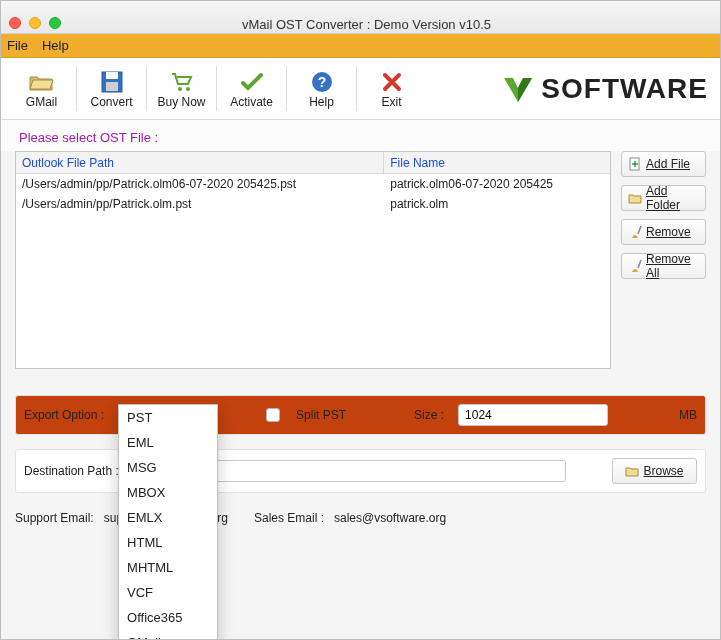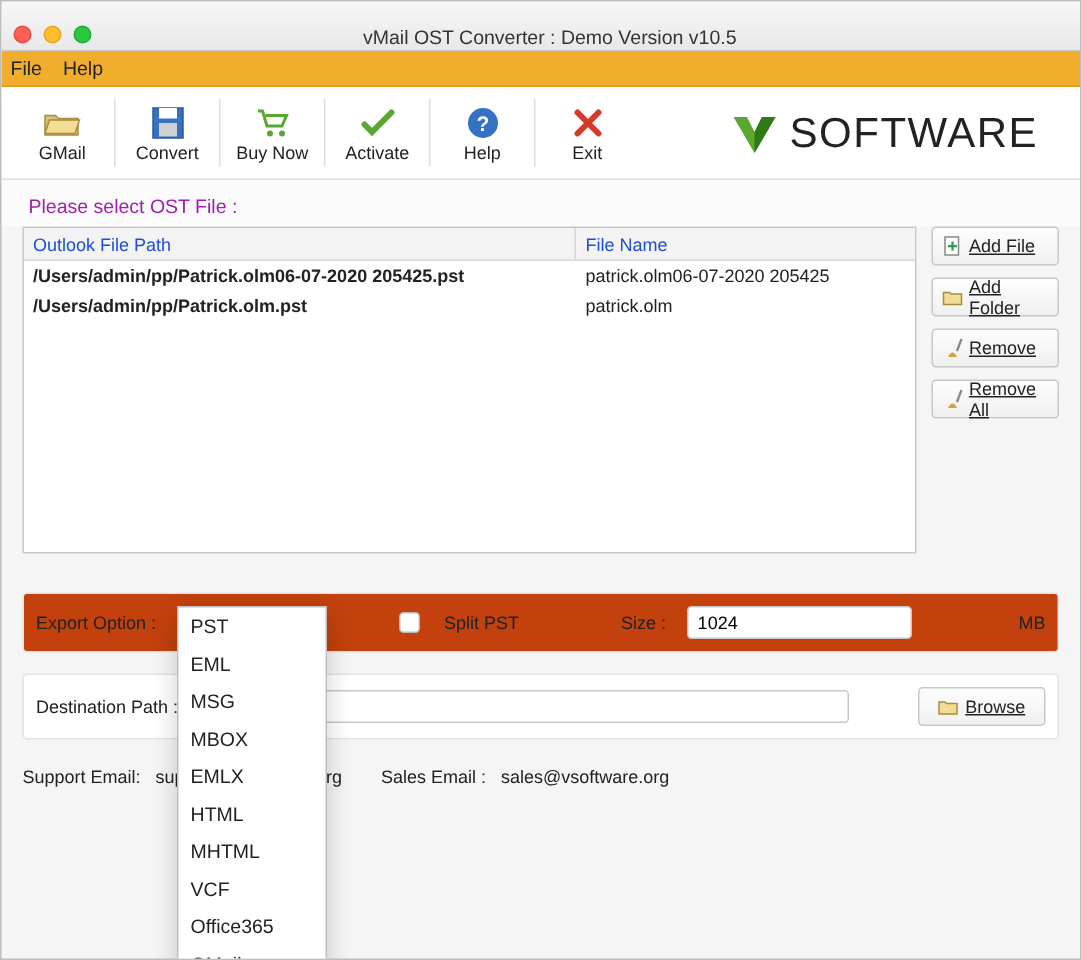--- a/index.html
+++ b/index.html
@@ -16,33 +16,33 @@
 
   
   .menubar { height: 24px; background: #f1ad2c; border-bottom: 1px solid #d99820; display: flex; align-items: center; padding: 0 6px; gap: 14px; font-size: 13px; color: #222; }
   .menubar span { cursor: default; }
 
   
   .toolbar { height: 62px; background: #fff; border-bottom: 1px solid #ddd; display: flex; align-items: stretch; padding-left: 8px; }
   .toolbtn { width: 65px; display: flex; flex-direction: column; align-items: center; justify-content: center; font-size: 12px; color: #222; }
   .toolbtn .ico { height: 26px; display:flex; align-items:center; justify-content:center; }
   .toolsep { width: 1px; background: #ddd; margin: 8px 2px; }
-  .logo { flex:1; display:flex; align-items:center; justify-content:flex-end; padding-right:28px; font-weight:400; font-size:28px; letter-spacing:1px; color:#222; gap:6px;}
+  .logo { flex:1; display:flex; align-items:center; justify-content:flex-end; padding-right:12px; font-weight:700; font-size:28px; letter-spacing:1px; color:#222; gap:6px;}
 
   
   .prompt { padding: 10px 18px 6px; font-size: 13px; color: #a21caf; background:#fbfbfb; }
 
   
   .listarea { padding: 0 14px; display:flex; gap:10px; }
   .listbox { flex:1; border:1px solid #c7c7c7; background:#fff; height:218px; }
   .lh { display:flex; height:22px; background:#f3f3f3; border-bottom:1px solid #d7d7d7; font-size:12px; color:#1d4ed8; }
   .lh .c1 { width:62%; padding:4px 6px; border-right:1px solid #d7d7d7;}
   .lh .c2 { width:38%; padding:4px 6px; }
   .lr { display:flex; font-size:12px; color:#222; }
-  .lr .c1 { width:62%; padding:3px 6px; overflow:hidden; white-space:nowrap;font-weight:bold; }
+  .lr .c1 { width:62%; padding:3px 6px; overflow:hidden; white-space:nowrap; }
   .lr .c2 { width:38%; padding:3px 6px; overflow:hidden; white-space:nowrap; }
   .sidebtns { width:85px; display:flex; flex-direction:column; gap:8px; }
   .btn { height:26px; border:1px solid #c7c7c7; border-radius:3px; background:linear-gradient(#fdfdfd,#f0f0f0); font-size:12px; color:#222; display:flex; align-items:center; justify-content:flex-start; gap:4px; padding:0 6px; cursor:default;text-decoration:underline;}
   .btn .ico { width:14px; height:14px; display:inline-flex; align-items:center; justify-content:center; }
 
   
   .optrow { margin:26px 14px 0; border:1px solid #e3e3e3; border-radius:3px; background:#c2410c; padding:8px 8px; display:flex; align-items:center; gap:14px; font-size:12px; color:#222; }
   .select-wrap { position:relative; width:90px; }
   .selectbox { width:90px; height:22px; border:1px solid #c7c7c7; border-radius:3px; background:#fff; font-size:12px; padding:2px 5px; }
   .dropdown { position:absolute; left:0; top:0; width:100px; background:#fff; border:1px solid #bfbfbf; box-shadow:0 6px 16px rgba(0,0,0,0.2); z-index:50; }

